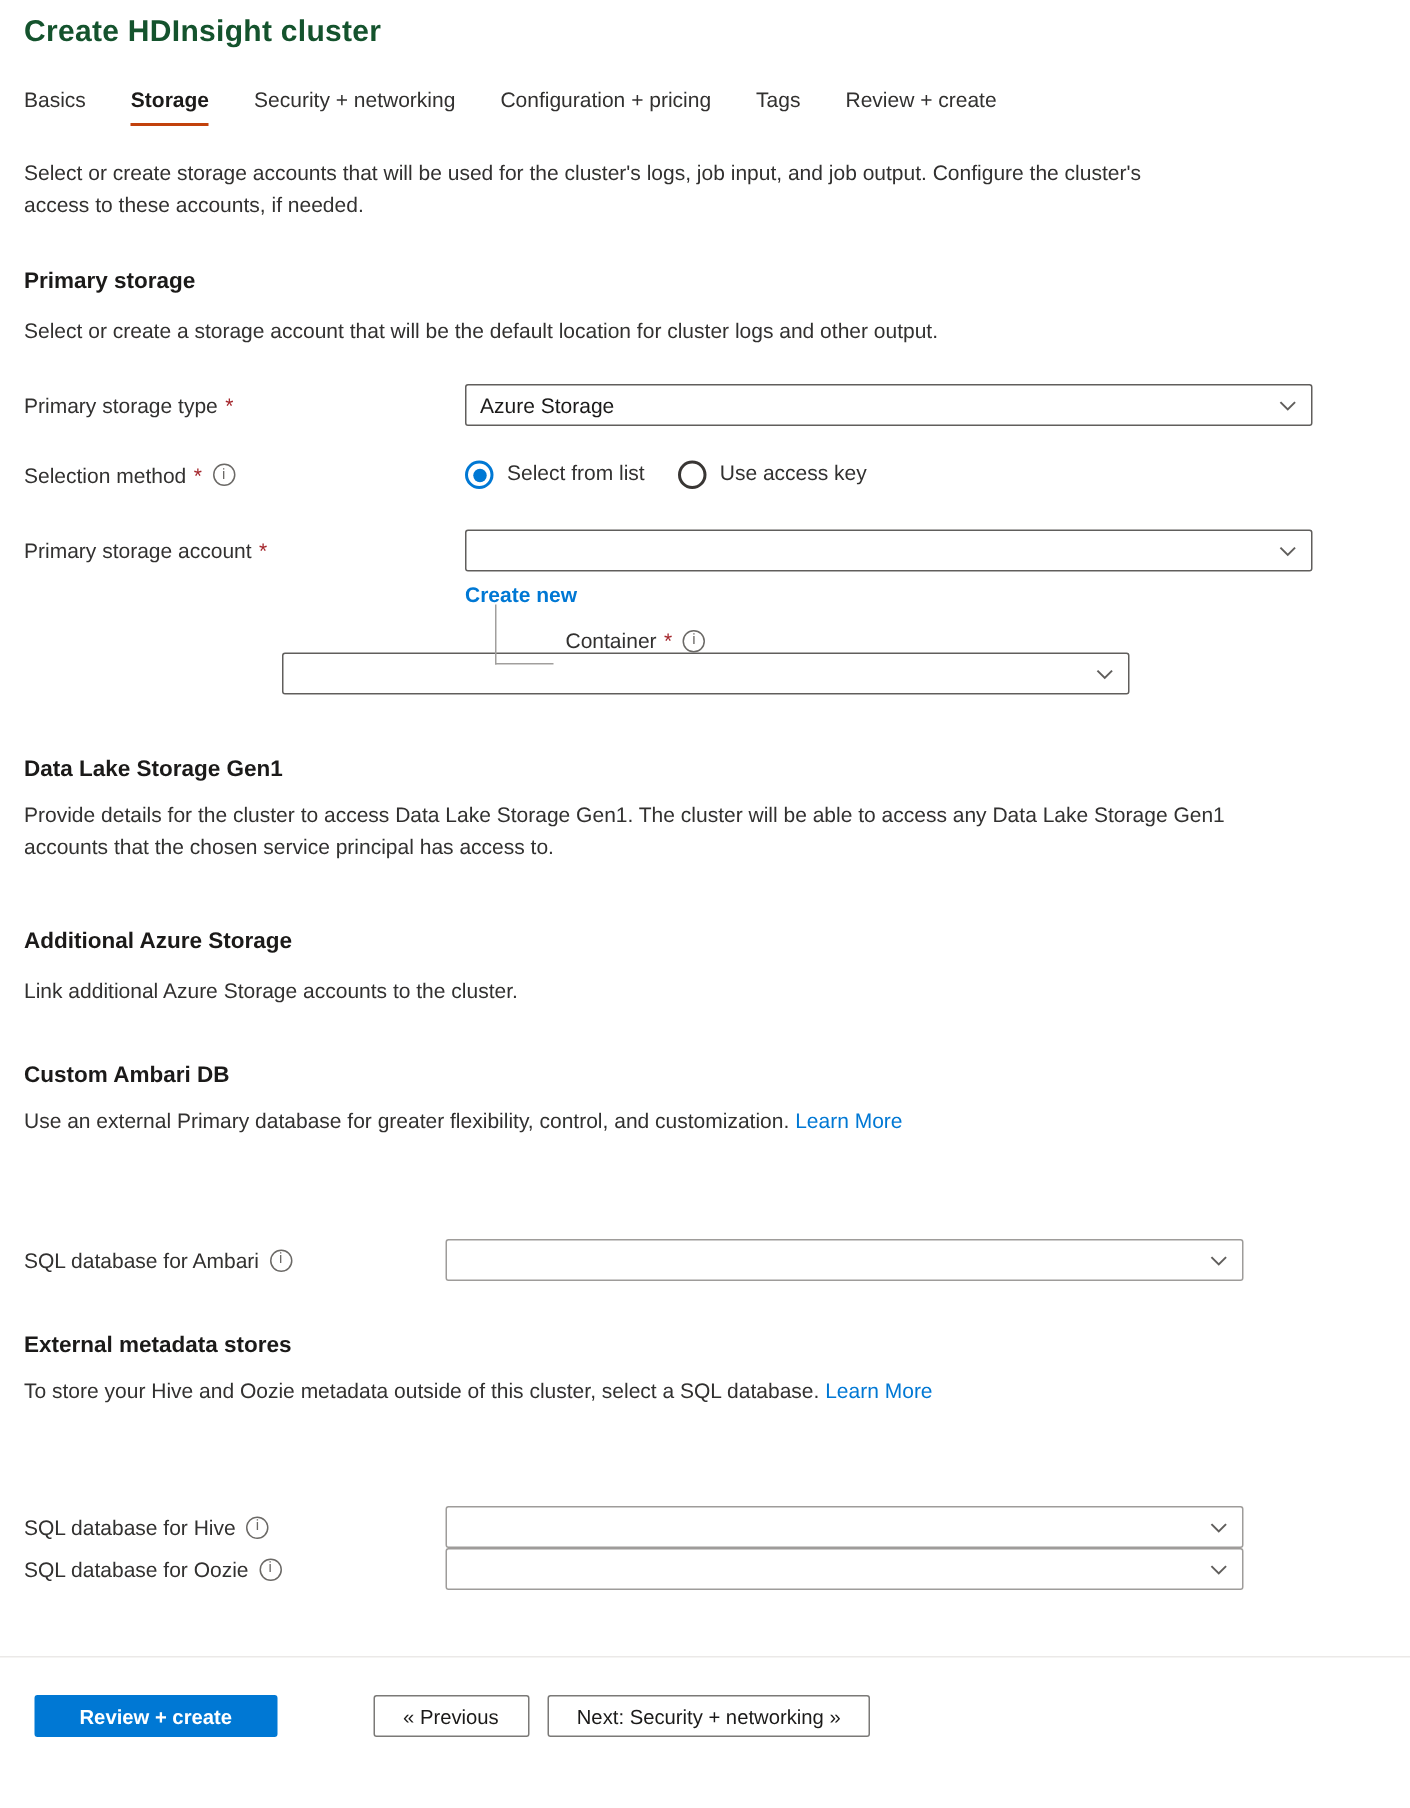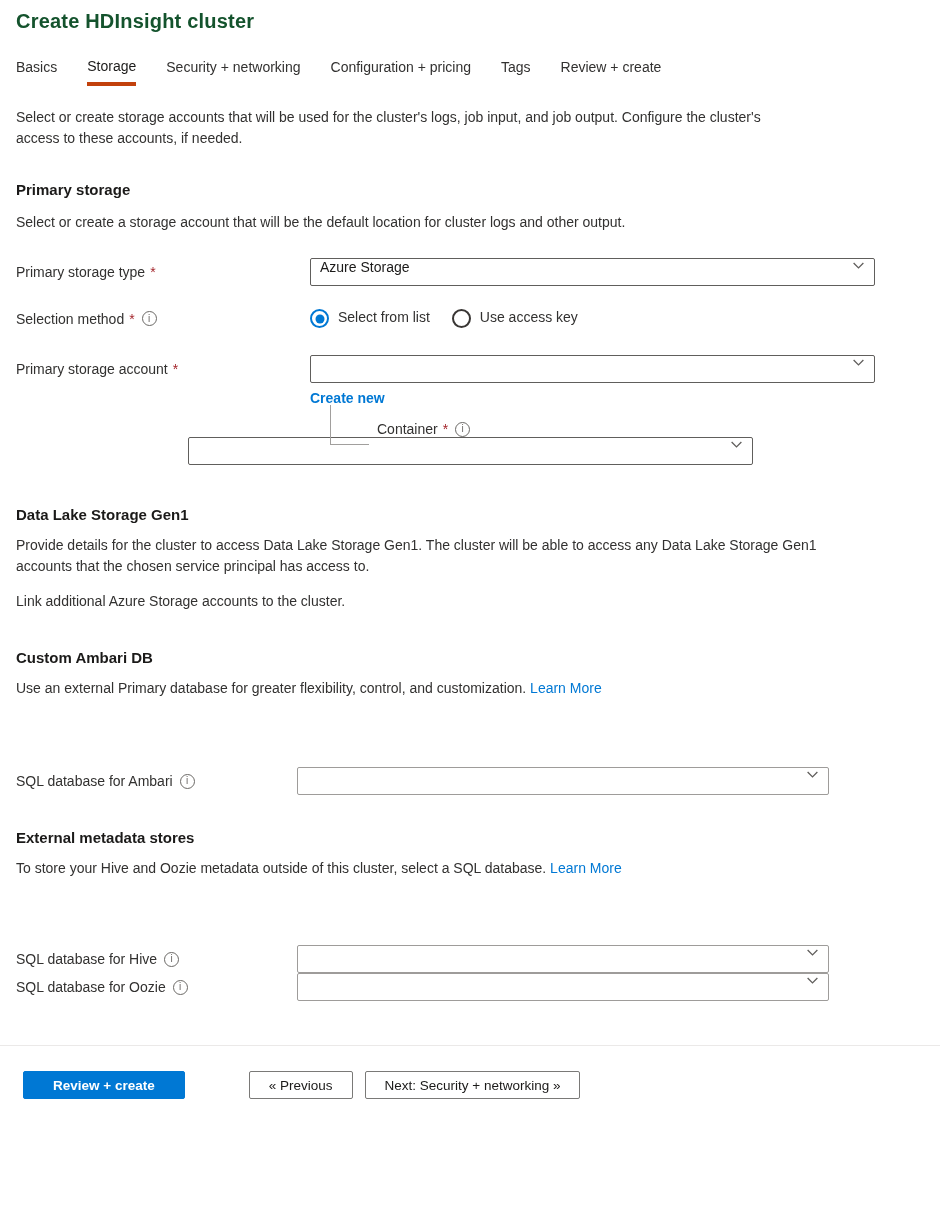--- a/index.html
+++ b/index.html
@@ -26,23 +26,23 @@
   .tabs { display: flex; margin-top: 25px; align-items: center; }
   .tab {
     margin-right: 30px;
     padding-bottom: 8px;
     font-size: 14px;
     color: #323130;
     cursor: pointer;
     border-bottom: 2px solid transparent;
   }
   .tab.active {
-    font-weight: 400;
+    font-weight: 700;
     color: #1b1a19;
-    border-bottom: 4px solid #c2410c;
+    border-bottom: 2px solid #c2410c;
   }
 
   
   .intro {
     margin-top: 21px;
     line-height: 21px;
     white-space: pre-line;
   }
   .section-heading {
     font-size: 15px;
@@ -81,21 +81,21 @@
     flex: none;
   }
 
   
   .dropdown {
     height: 28px;
     background: #ffffff;
     border: 1px solid #605e5c;
     border-radius: 2px;
     display: flex;
-    align-items: flex-start;
+    align-items: center;
     justify-content: space-between;
     padding: 0 9px;
     cursor: pointer;
   }
   .dropdown-light { border-color: #9e9c9a; }
   .dd-wide { width: 565px; }
   .dd-mid { width: 532px; }
   .dd-value { color: #1b1a19; }
   .chevron { display: flex; align-items: center; }
 
@@ -272,20 +272,21 @@
           </svg>
       </span>
     </div>
   </div>
 
   <h2 class="section-heading mt-dls">Data Lake Storage Gen1</h2>
   <div class="section-desc pre-line mt-12">Provide details for the cluster to access Data Lake Storage Gen1. The cluster will be able to access any Data Lake Storage Gen1
 accounts that the chosen service principal has access to.</div>
 
 
+  <h2 class="section-heading mt-aas">Additional Azure Storage</h2>
   <div class="section-desc mt-14">Link additional Azure Storage accounts to the cluster.</div>
 
   <h2 class="section-heading mt-ambari">Custom Ambari DB</h2>
   <div class="section-desc mt-12">
     <span>Use an external Primary database for greater flexibility, control, and customization.</span>
     <a class="link">Learn More</a>
   </div>
 
   <div class="form-row row-ambari">
     <div class="label-col label-col-narrow">

